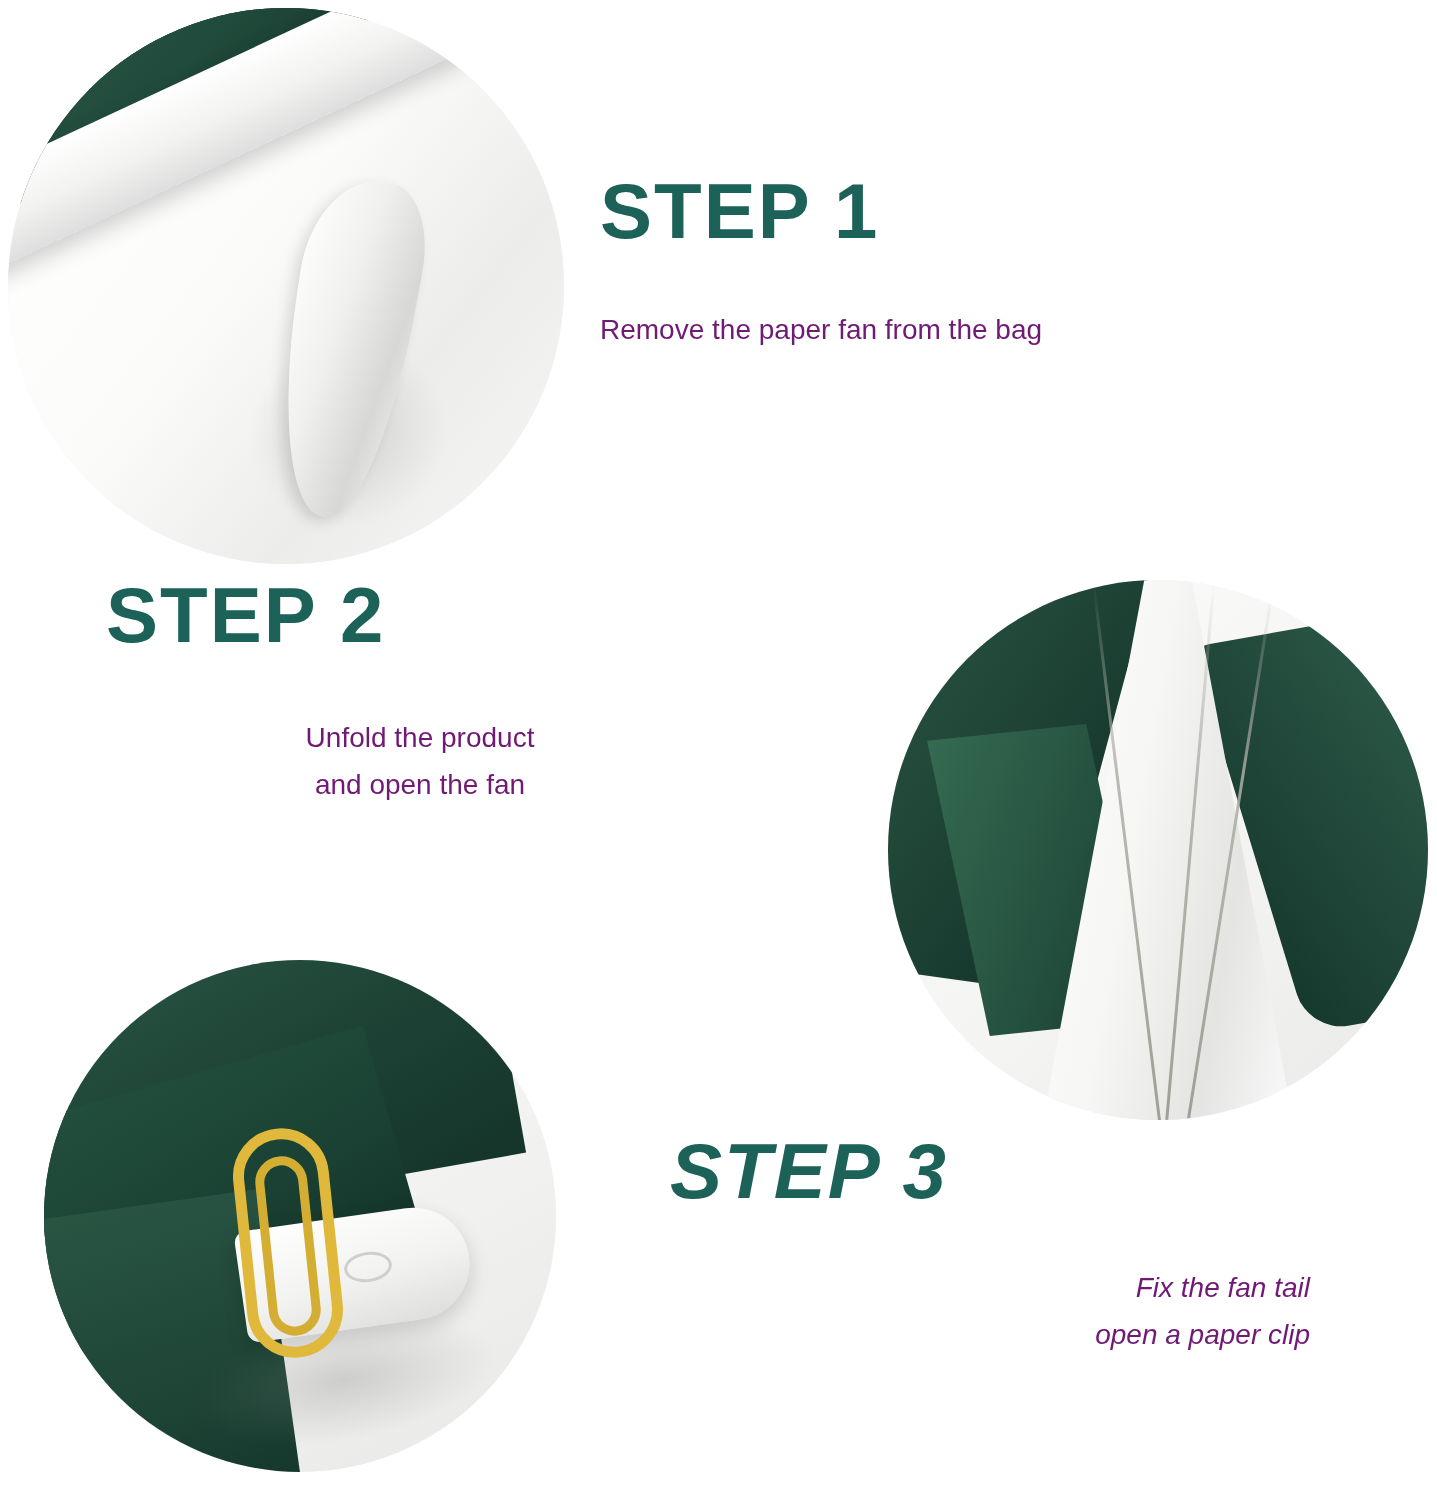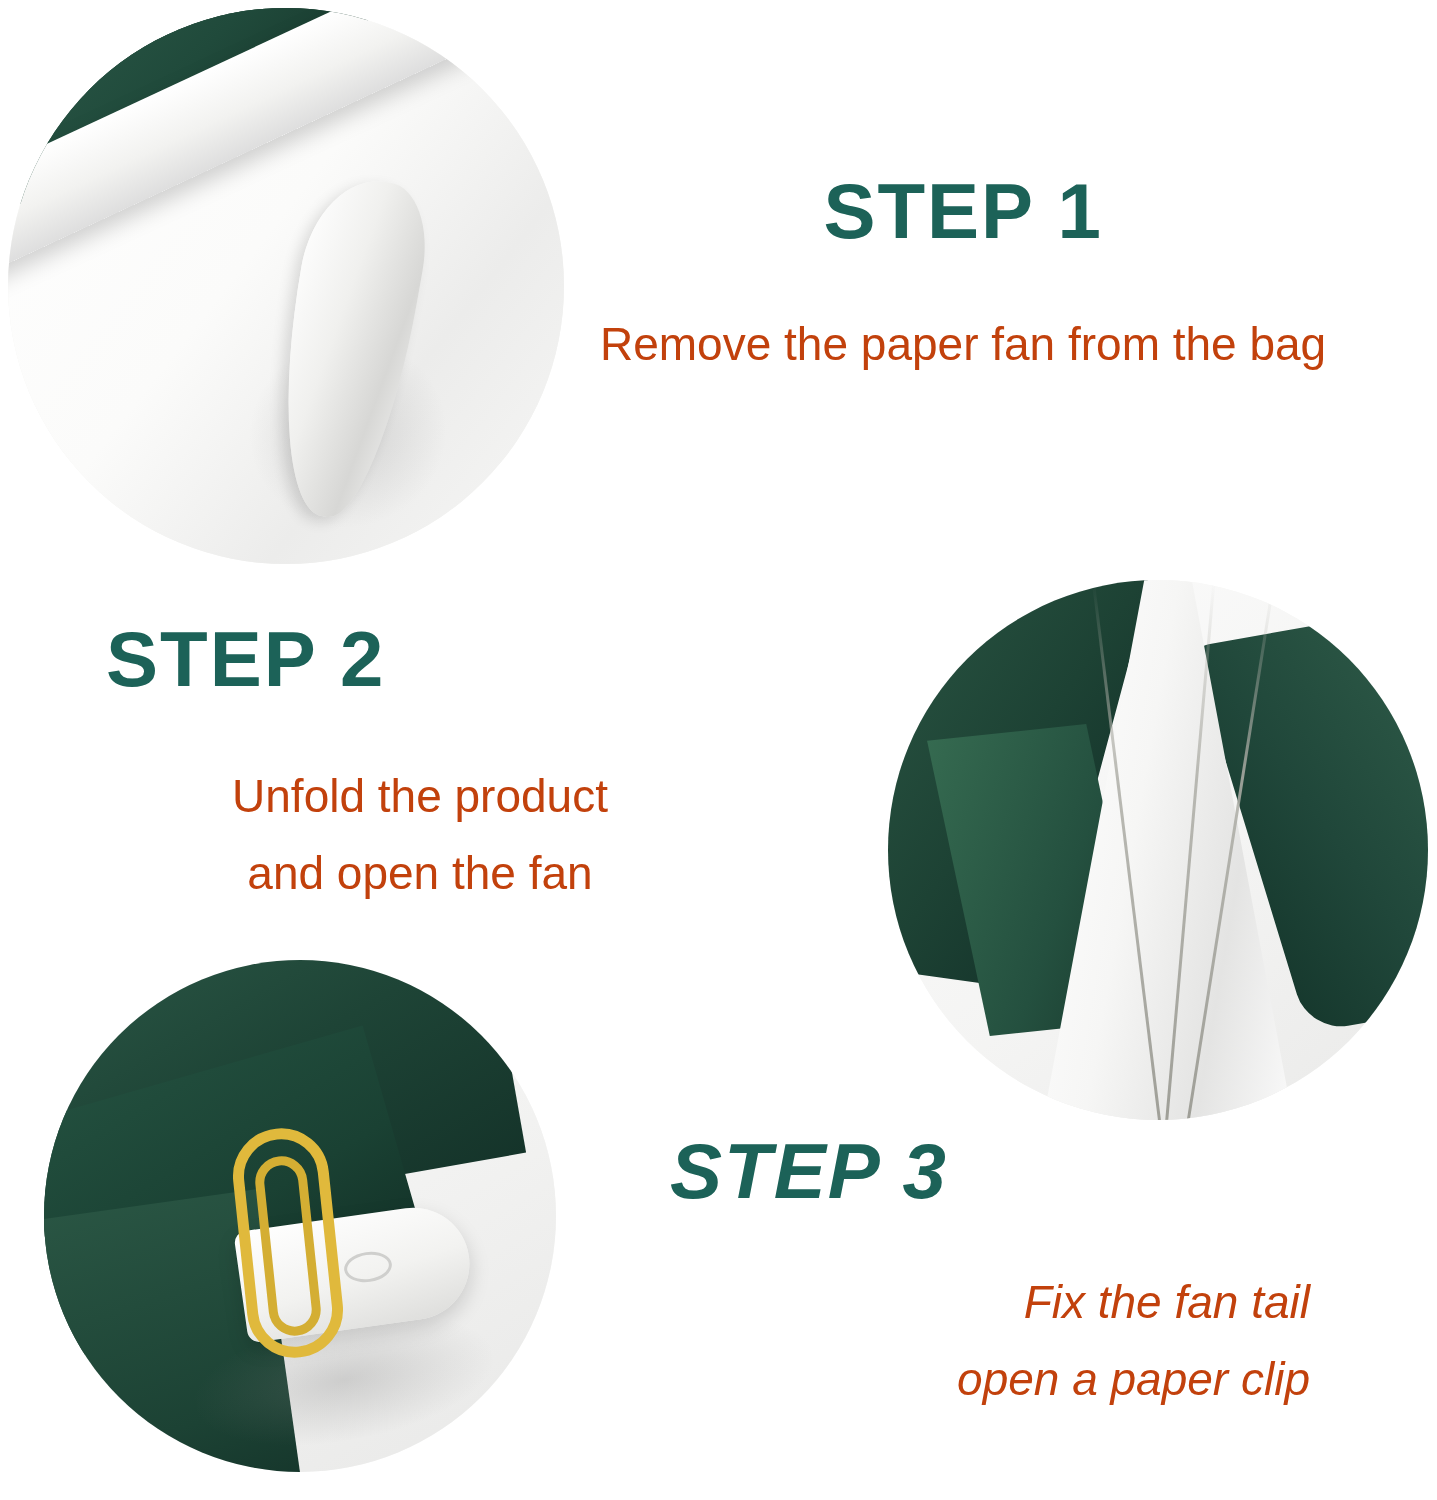--- a/index.html
+++ b/index.html
@@ -230,30 +230,30 @@
   .step-block { position: absolute; }
   .step-title {
     color: #1c6258;
     font-size: 78px;
     font-weight: bold;
     letter-spacing: 2px;
     line-height: 1.0;
     white-space: nowrap;
   }
   .step-line {
-    color: #c2410c;
-    font-size: 46px;
+    color: #701a75;
+    font-size: 28px;
     line-height: 1.68;
     white-space: nowrap;
   }
 
-  #block-step1 { left: 600px; top: 172px; text-align: center; }
+  #block-step1 { left: 600px; top: 172px; text-align: left; }
   #block-step1 .step-title { margin-bottom: 56px; }
 
-  #block-step2 { left: 100px; top: 620px; text-align: left; }
+  #block-step2 { left: 100px; top: 576px; text-align: left; }
   #block-step2 .step-title { margin-left: 6px; margin-bottom: 60px; }
   #block-step2 .step-line { text-align: center; width: 640px; }
 
   #block-step3 { left: 660px; top: 1132px; text-align: left; font-style: italic; }
   #block-step3 .step-title { margin-left: 10px; margin-bottom: 54px; }
   #block-step3 .step-line { text-align: right; width: 650px; }
 </style>
 </head>
 <body>
 

